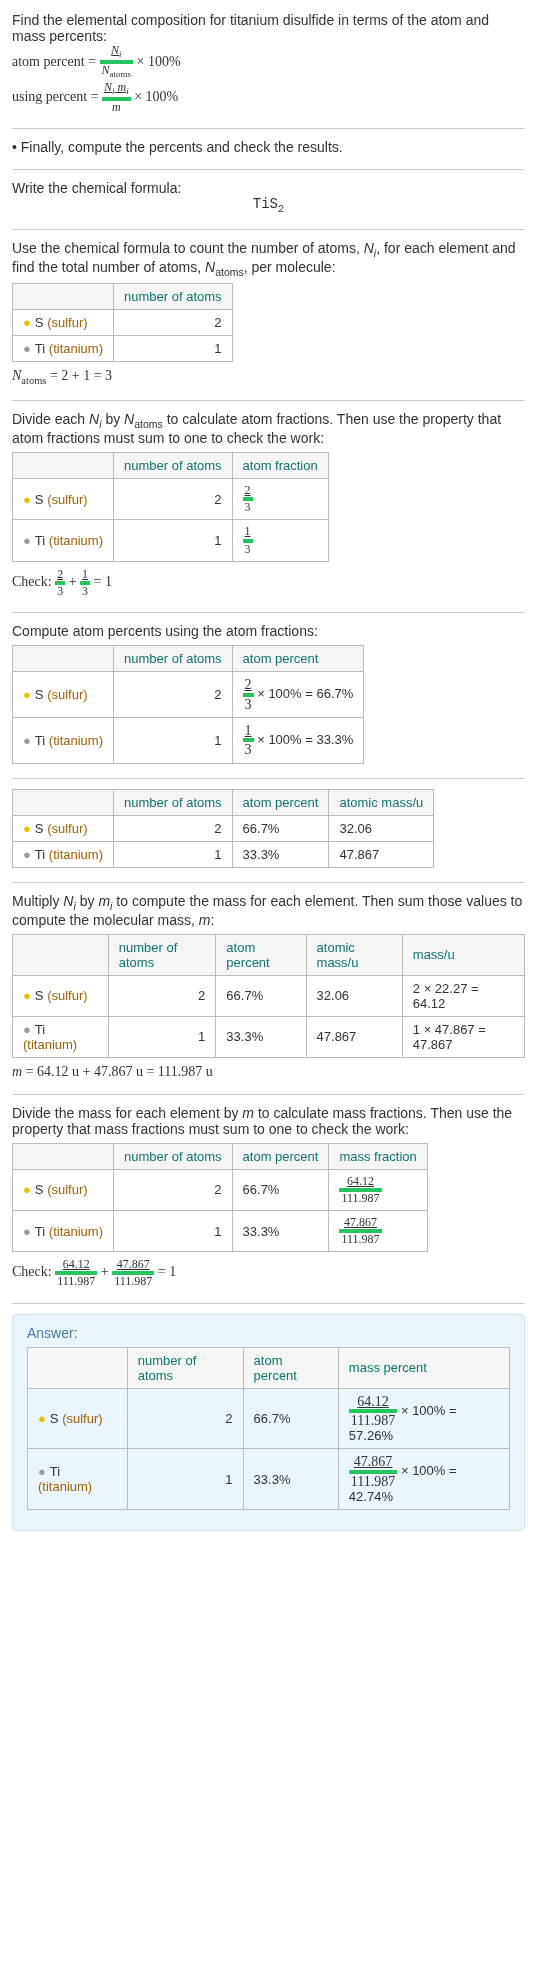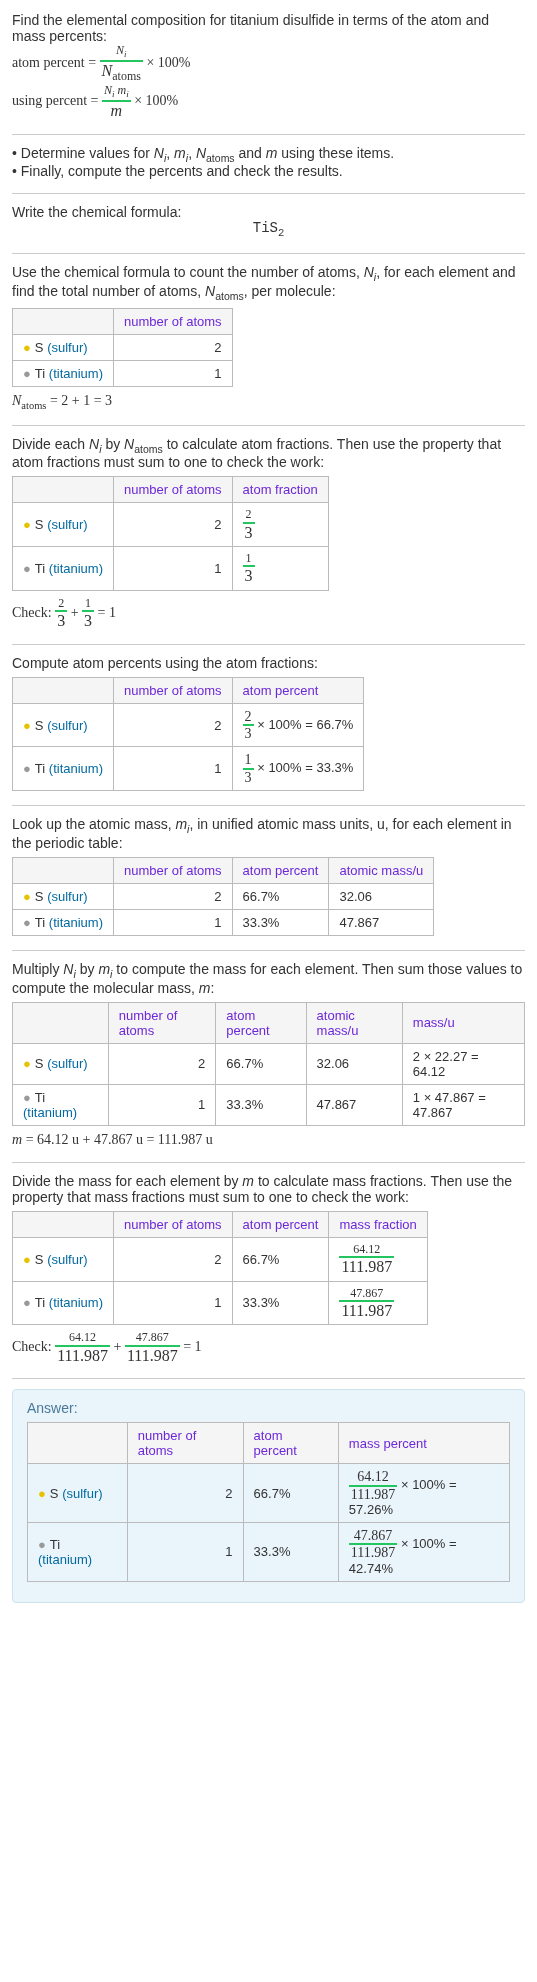--- a/index.html
+++ b/index.html
@@ -34,37 +34,37 @@
   th, td {
     border: 1px solid #bbb;
     padding: 5px 10px;
     text-align: left;
     font-size: 13px;
     vertical-align: middle;
   }
   th {
     background: #f5f5f5;
     font-weight: normal;
-    color: #6d28d9;
+    color: #0f766e;
   }
   td.num {
     text-align: right;
   }
   .dot-s::before {
     content: "●";
     color: #e6c200;
     margin-right: 4px;
   }
   .dot-ti::before {
     content: "●";
     color: #999;
     margin-right: 4px;
   }
   .muted {
-    color: #0369a1;
+    color: #a16207;
   }
   .answer-box {
     background: #eaf4fb;
     border: 1px solid #cfe3ef;
     border-radius: 4px;
     padding: 10px 14px 14px 14px;
     margin-top: 4px;
   }
   .answer-label {
     color: #4a7a9a;
@@ -72,29 +72,30 @@
     margin-bottom: 6px;
   }
   .frac {
     display: inline-block;
     vertical-align: middle;
     text-align: center;
     font-family: "Times New Roman", serif;
   }
   .frac .num {
     display: block;
-    border-bottom: 2px solid #22c55e;
+    border-bottom: 4px solid #22c55e;
     padding: 0 2px;
     font-size: 12px;
     line-height: 1.1;
+    text-decoration: underline;
   }
   .frac .den {
     display: block;
     padding: 0 2px;
-    font-size: 16px;
+    font-size: 12px;
     line-height: 1.1;
   }
   .bigfrac .num, .bigfrac .den {
     font-size: 14px;
   }
   .eq {
     font-family: "Times New Roman", serif;
   }
 </style>
 </head>
@@ -115,23 +116,20 @@
     <span class="frac">
       <span class="num"><i>N<sub>i</sub> m<sub>i</sub></i></span>
       <span class="den"><i>m</i></span>
     </span>
     <span> × 100%</span>
   </div>
 </div>
 <hr>
 
 <div class="section">
-  <div>
-    <span>• Determine values for </span><i>N<sub>i</sub></i>, <i>m<sub>i</sub></i>, <i>N</i><sub>atoms</sub><span> and </span><i>m</i><span> using these items.</span>
-  </div>
   <div>• Finally, compute the percents and check the results.</div>
 </div>
 <hr>
 
 <div class="section">
   <div>Write the chemical formula:</div>
   <div class="formula">
     <span>TiS</span><sub>2</sub>
   </div>
 </div>
@@ -211,23 +209,20 @@
       <td class="dot-ti"><span>Ti </span><span class="muted">(titanium)</span></td>
       <td class="num">1</td>
       <td><span class="frac bigfrac"><span class="num">1</span><span class="den">3</span></span><span> × 100% = 33.3%</span></td>
     </tr>
   </tbody>
     </table>
 </div>
 <hr>
 
 <div class="section">
-  <div>
-    <span>Look up the atomic mass, </span><i>m<sub>i</sub></i><span>, in unified atomic mass units, u, for each element in the periodic table:</span>
-  </div>
   <table>
     <tbody>
         <tr>
       <th></th>
       <th>number of atoms</th>
       <th>atom percent</th>
       <th>atomic mass/u</th>
     </tr>
     <tr>
       <td class="dot-s"><span>S </span><span class="muted">(sulfur)</span></td>

